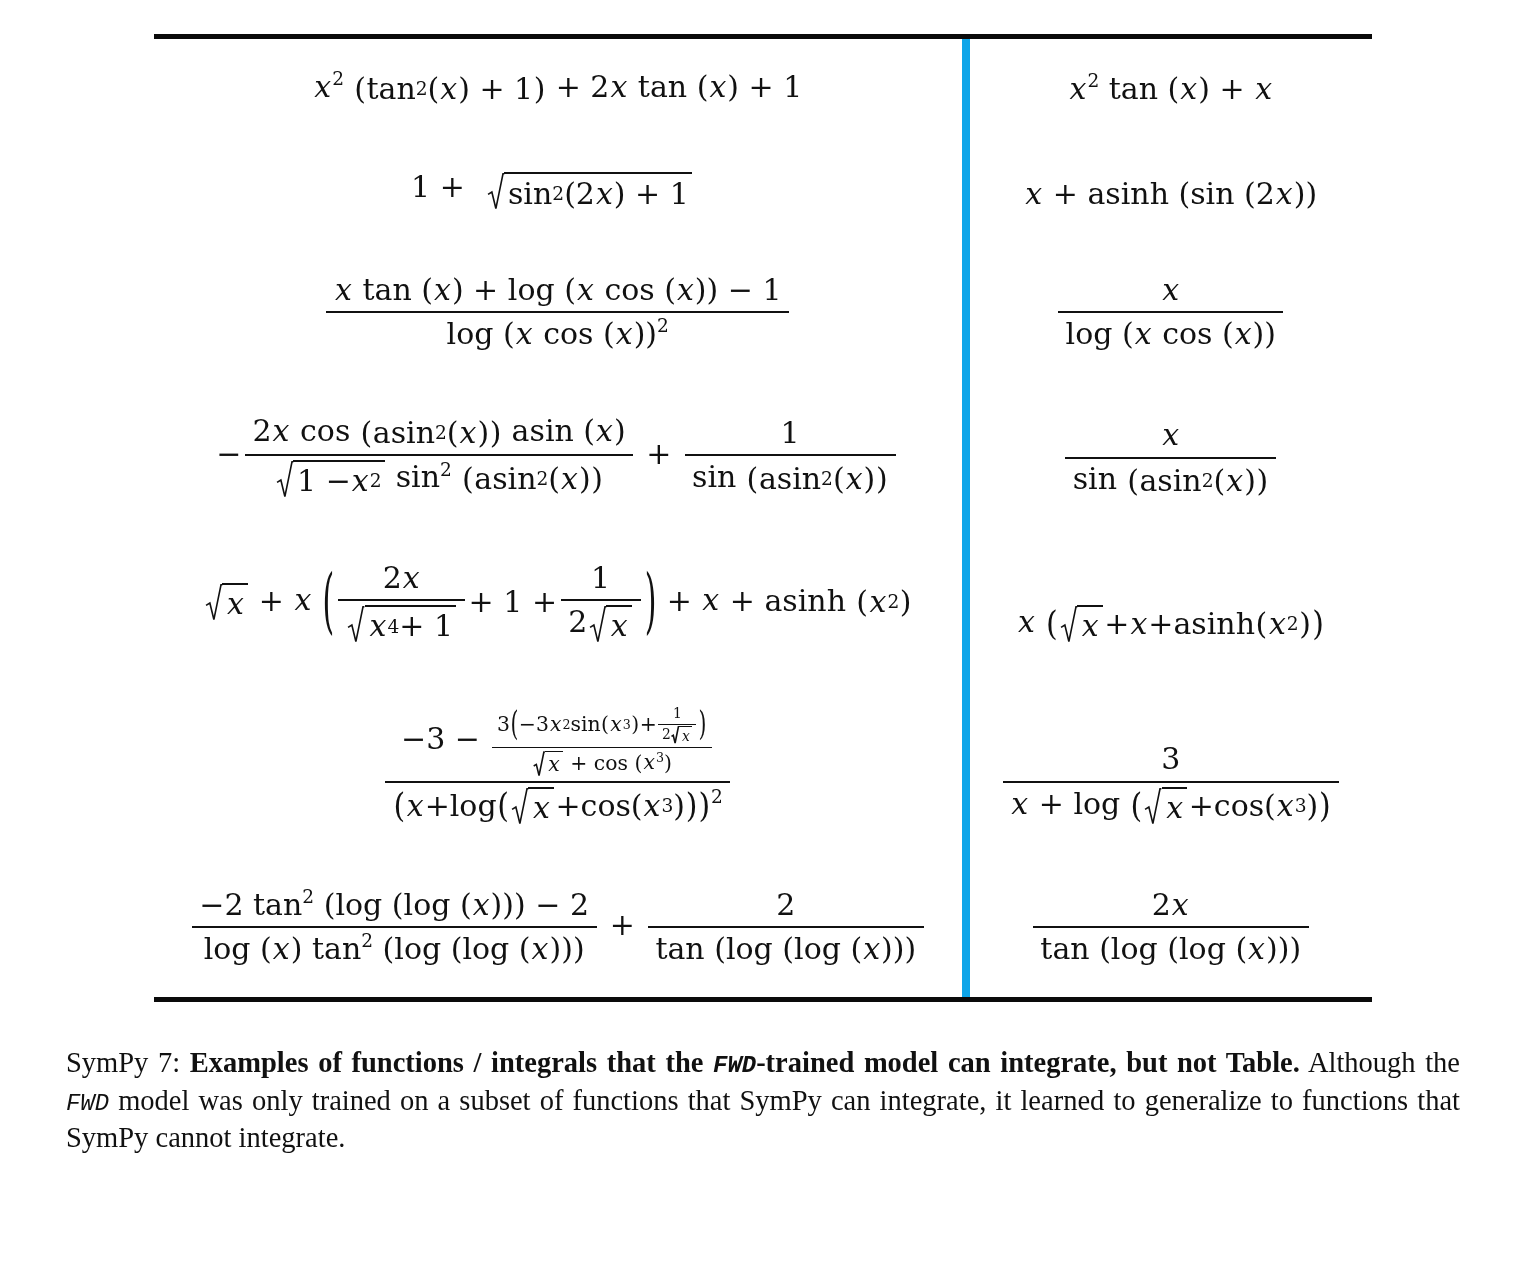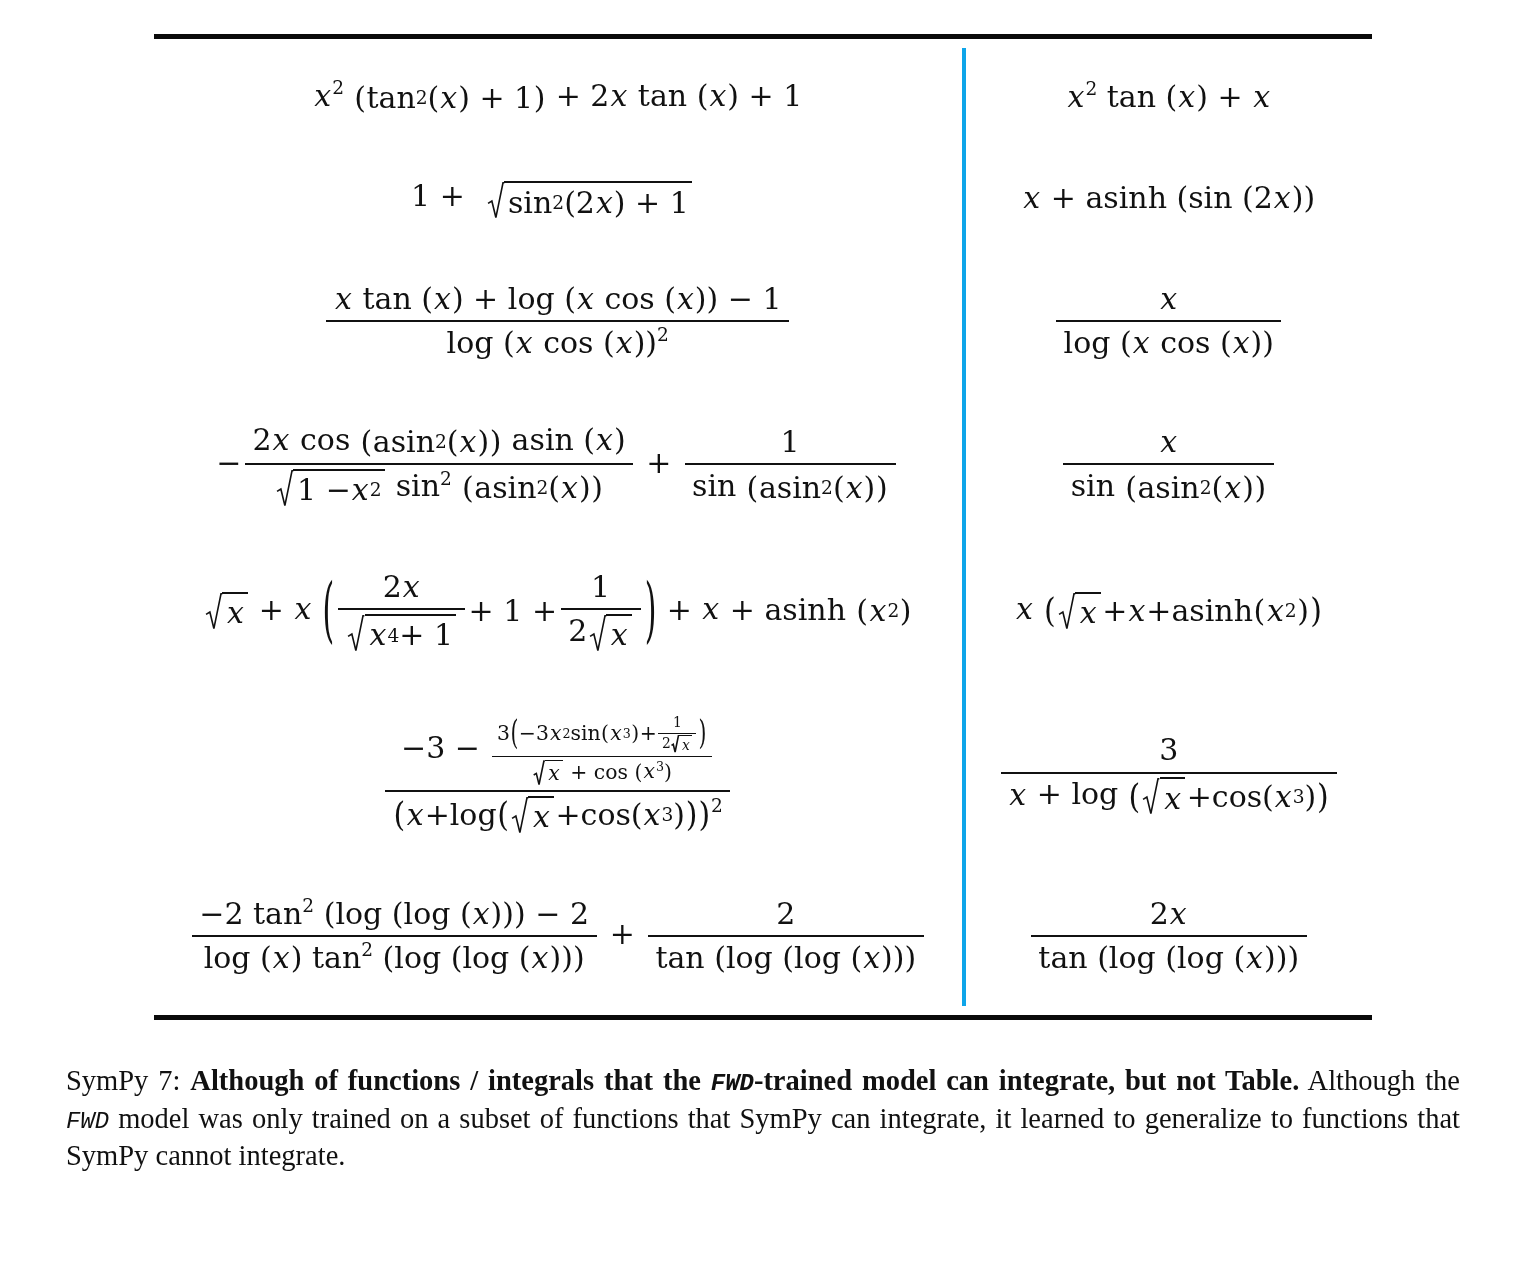--- a/index.html
+++ b/index.html
@@ -1,22 +1,22 @@
 <!DOCTYPE html>
 <html><head>
 <meta charset="utf-8">
 <style>
   html,body{margin:0;padding:0;background:#ffffff;width:1526px;height:1272px;overflow:hidden;}
   body{font-family:"Liberation Serif", serif; color:#111;}
 
   
-  .tbl{width:1218px; margin:34px auto 0 auto; border-top:5px solid #0a0a0a; border-bottom:5px solid #0a0a0a; padding:9px 0;}
+  .tbl{width:1218px; margin:34px auto 0 auto; border-top:5px solid #0a0a0a; border-bottom:5px solid #0a0a0a; padding:0 0;}
   .trow{display:grid; grid-template-columns:66.3% 33.7%;}
   .tcell{display:flex; justify-content:center; align-items:center; padding:31px 14px;}
-  .tcell.right{border-left:4px solid #0ea5e9;}
+  .tcell.right{border-left:8px solid #0ea5e9;align-items:flex-end;}
 
   
   .math{font-family:"DejaVu Serif", serif; font-size:30px; line-height:1.15; white-space:nowrap;}
   .m-var{font-style:italic; padding:0 1px;}
   .m-fn{font-style:normal;}
   .m-op{font-style:normal;}
   .m-sup{font-size:0.62em; vertical-align:0.62em; line-height:0;}
   .m-frac{display:inline-flex; flex-direction:column; text-align:center; vertical-align:middle; margin:0 0.12em;}
   .m-num{display:block; padding:0 0.25em 0.13em 0.25em; border-bottom:0.07em solid #111;}
   .m-den{display:block; padding:0.13em 0.25em 0 0.25em;}
@@ -380,15 +380,15 @@
               <span class="m-num"><span class="m-op">2</span><span class="m-var">x</span></span>
               <span class="m-den"><span class="m-fn">tan</span><span class="m-op"> (</span><span class="m-fn">log</span><span class="m-op"> (</span><span class="m-fn">log</span><span class="m-op"> (</span><span class="m-var">x</span><span class="m-op">)))</span></span>
             </span></span>
     </div>
   </div>
 </div>
 </div>
 
 <p class="caption">
   <span>SymPy 7: </span>
-  <b>Although of functions / integrals that the </b><b class="mono">FWD</b><b>-trained model can integrate, but not Table.</b>
+  <b>Examples of functions / integrals that the </b><b class="mono">FWD</b><b>-trained model can integrate, but not Table.</b>
   <span> Although the </span><span class="mono">FWD</span><span> model was only trained on a subset of functions that SymPy can integrate, it learned to generalize to functions that SymPy cannot integrate.</span>
 </p>
 
 </body></html>

